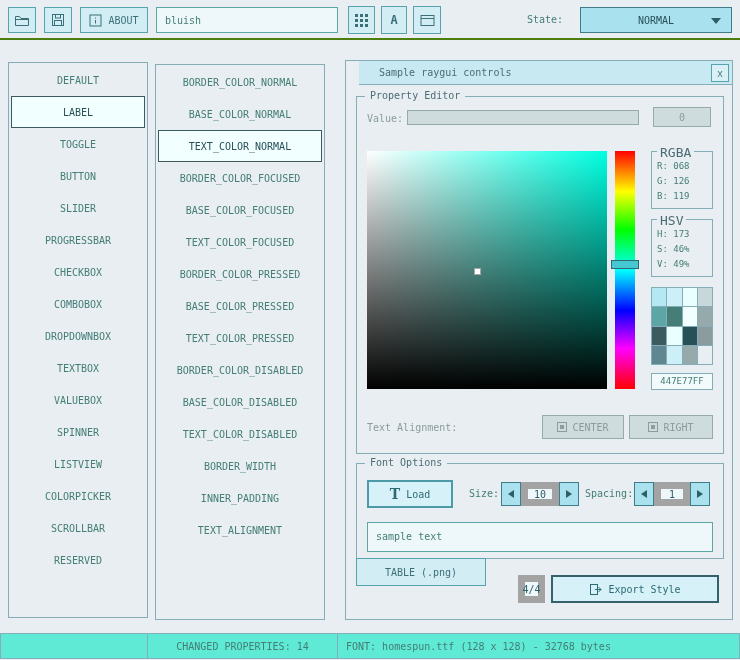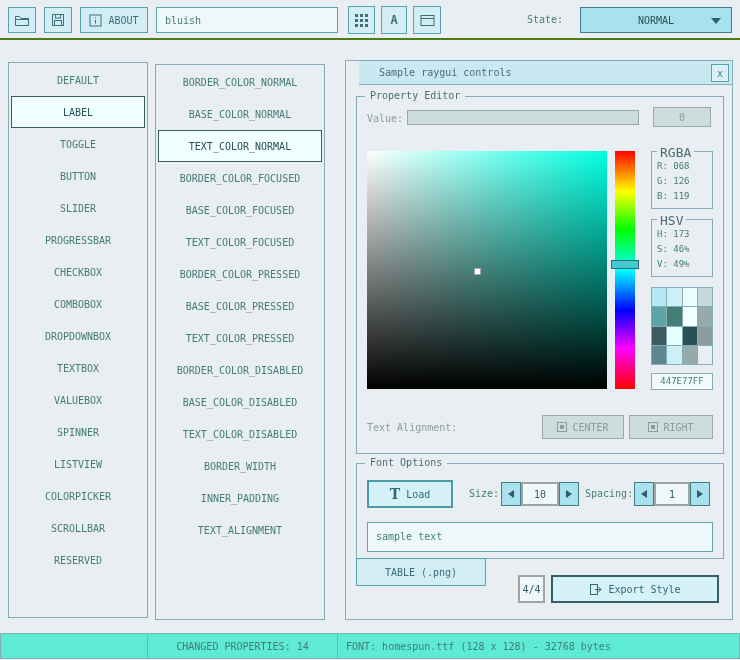--- a/index.html
+++ b/index.html
@@ -35,21 +35,21 @@
 .side-box .pad{height:7px}
 .swatch-grid{position:absolute;left:294px;top:190px;width:62px;height:78px;border:1px solid #84adb7;background:#84adb7;display:grid;grid-template-columns:repeat(4,1fr);grid-template-rows:repeat(4,1fr);gap:1px}
 .swatch{cursor:pointer}
 .hexbox{position:absolute;left:294px;top:276px;width:62px;height:17px;border:1px solid #84adb7;background:#f2fafc;text-align:center;font-size:9px;line-height:15px;color:#447e77}
 .align-ico{position:relative;width:10px;height:10px;border:1px solid #8c9c9e;display:inline-block;flex:none}
 .align-ico i{position:absolute;top:2px;width:4px;height:4px;background:#8c9c9e}
 .align-ico.l i{left:2px}.align-ico.c i{left:2px}.align-ico.r i{right:2px}
 .spin-btn{position:absolute;width:20px;height:24px;background:#a9e2ee;border:1px solid #3f7e88;display:flex;align-items:center;justify-content:center;cursor:pointer}
 .tri-l{width:0;height:0;border-top:4px solid transparent;border-bottom:4px solid transparent;border-right:6px solid #2f5f66}
 .tri-r{width:0;height:0;border-top:4px solid transparent;border-bottom:4px solid transparent;border-left:6px solid #2f5f66}
-.valuebox{position:absolute;border:2px solid #a3a3a3;background:#eef8fa;display:flex;align-items:center;justify-content:center;color:#2f5f66}
+.valuebox{position:absolute;border:7px solid #a3a3a3;background:#eef8fa;display:flex;align-items:center;justify-content:center;color:#2f5f66}
 .status-cell{position:absolute;top:633px;height:26px;border:1px solid #84adb7;background:#5eead4;color:#447e77;display:flex;align-items:center}
 .t-serif{font-family:"DejaVu Serif",serif;font-weight:bold;font-size:14px;line-height:12px}
 .a-glyph{font-weight:bold;font-size:12px}
 </style>
 </head>
 <body>
 
 <div>
 
   <div class="toolbar">

